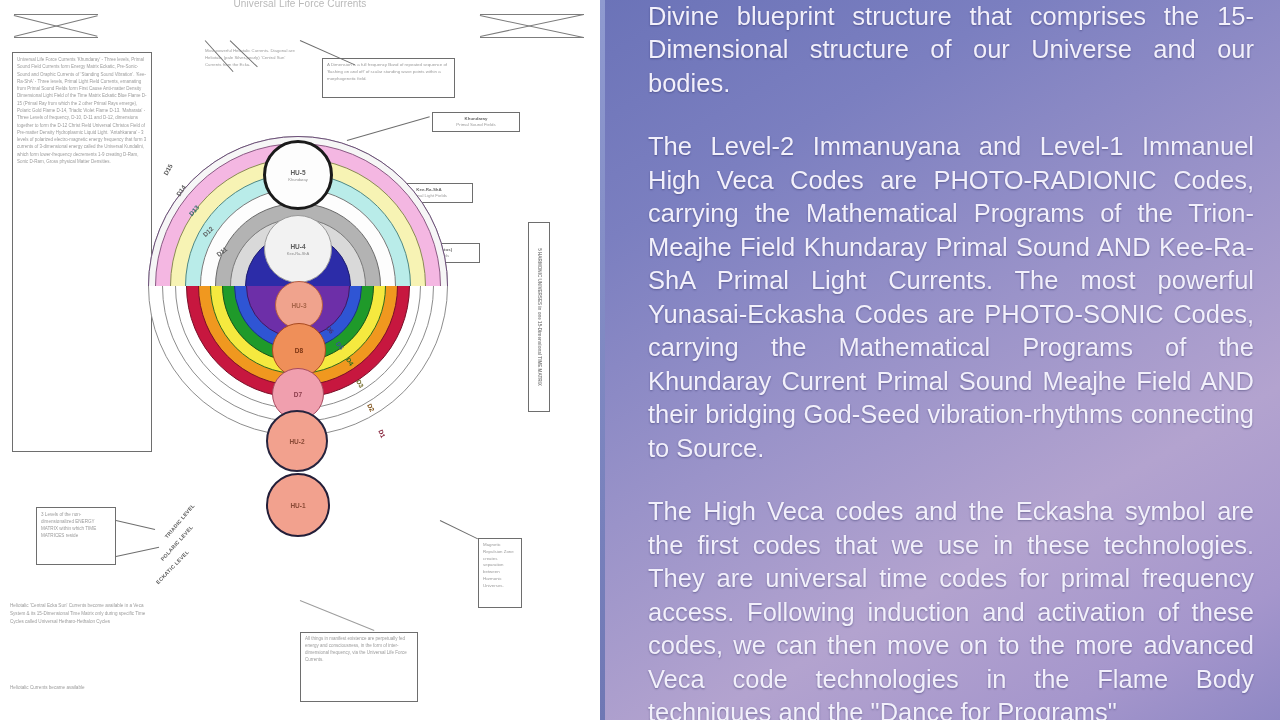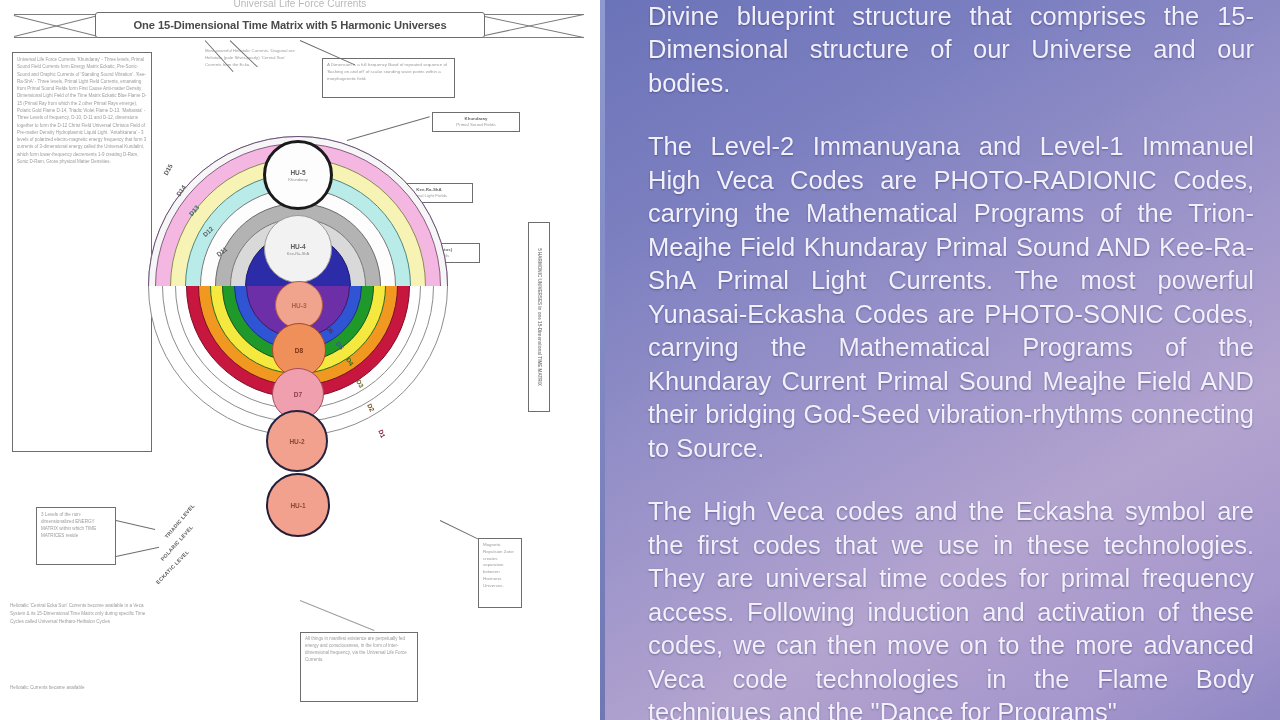--- a/index.html
+++ b/index.html
@@ -69,23 +69,20 @@
 
   <div id="diagram-panel">
 
     <div class="ribbon-title">Universal Life Force Currents</div>
     <div class="ribbon-wing wing-l"></div>
     <div class="ribbon-wing wing-r"></div>
     <div class="xline" style="left:14px;top:15px;width:86px;transform:rotate(14deg);"></div>
     <div class="xline" style="left:14px;top:36px;width:86px;transform:rotate(-14deg);"></div>
     <div class="xline" style="left:480px;top:15px;width:106px;transform:rotate(12deg);"></div>
     <div class="xline" style="left:480px;top:36px;width:106px;transform:rotate(-12deg);"></div>
-    <div class="ribbon-box">
-      <span>One 15-Dimensional Time Matrix with 5 Harmonic Universes</span>
-    </div>
 
     <div class="callout" id="left-text-box">Universal Life Force Currents 'Khundaray' - Three levels, Primal Sound Field Currents form Energy Matrix  Eckatic, Pre-Sonic-Sound and Oraphic Currents of 'Standing Sound Vibration'.  'Kee-Ra-ShA' - Three levels, Primal Light Field Currents, emanating from Primal Sound Fields form First Cause Anti-matter Density Dimensional Light Field of the Time Matrix  Eckatic Blue Flame D-15 (Primal Ray from which the 2 other Primal Rays emerge), Polaric Gold Flame D-14, Triadic Violet Flame D-13.  'Maharata' - Three Levels of frequency, D-10, D-11 and D-12, dimensions together to form the D-12 Christ Field Universal Christos Field of Pre-matter Density Hydroplasmic Liquid Light.  'Antahkarana' - 3 levels of polarized electro-magnetic energy frequency that form 3 currents of 3-dimensional energy called  the Universal Kundalini, which form lower-frequency decrements 1-9 creating D-Ram, Sonic D-Ram, Gross physical Matter Densities.</div>
 
     <div style="position:absolute;left:205px;top:48px;width:95px;font-size:4.3px;line-height:1.6;color:#9b9b9b;">Most powerful Heliotalic Currents.  Diagonal are Heliotalic (pale Silver-pearly) 'Central Sun' Currents from the Ecka.</div>
 
     <div class="callout" style="left:322px;top:58px;width:133px;height:40px;">A Dimension is a full frequency Band of repeated sequence of 'flashing on and off' of scalar standing wave points within a morphogenetic field.</div>
 
     <div class="leader" style="left:205px;top:40px;width:42px;transform:rotate(48deg);"></div>
     <div class="leader" style="left:230px;top:40px;width:38px;transform:rotate(44deg);"></div>
     <div class="leader" style="left:300px;top:40px;width:60px;transform:rotate(24deg);"></div>

